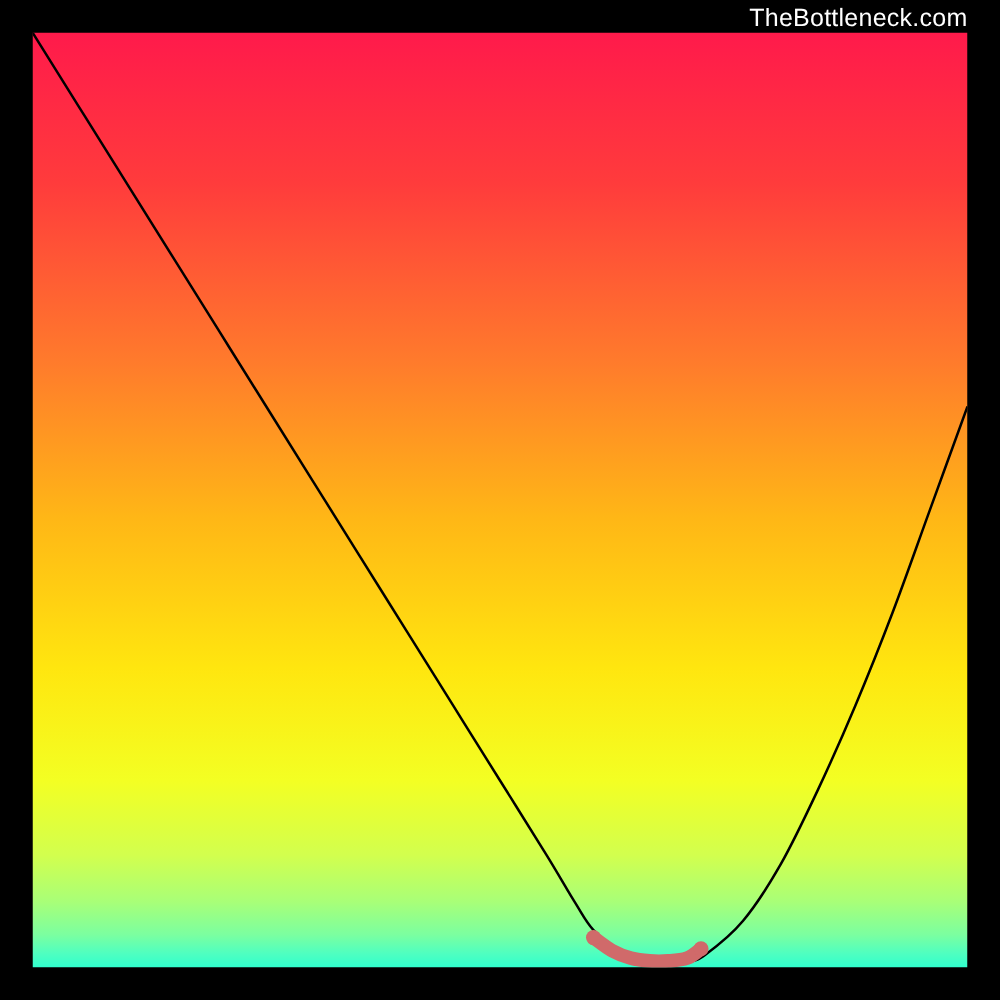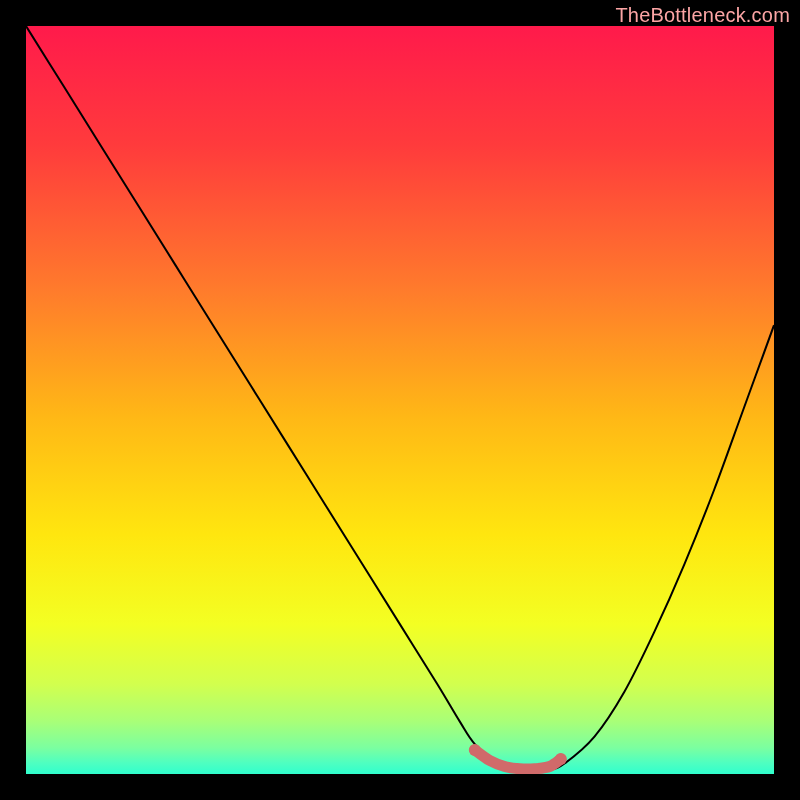--- a/index.html
+++ b/index.html
@@ -22,22 +22,22 @@
   .plot {
     position: absolute;
     left: 0;
     top: 0;
     width: 748px;
     height: 748px;
   }
   .attribution {
     position: absolute;
     top: 4px;
-    right: 10px;
-    color: #fca5a5;
+    right: 26px;
+    color: #ffffff;
     font-size: 20px;
     font-weight: 500;
     letter-spacing: 0.2px;
   }
 </style>
 </head>
 <body>
 
 <div class="frame">
   <svg class="plot" viewBox="0 0 748 748" preserveAspectRatio="none">

